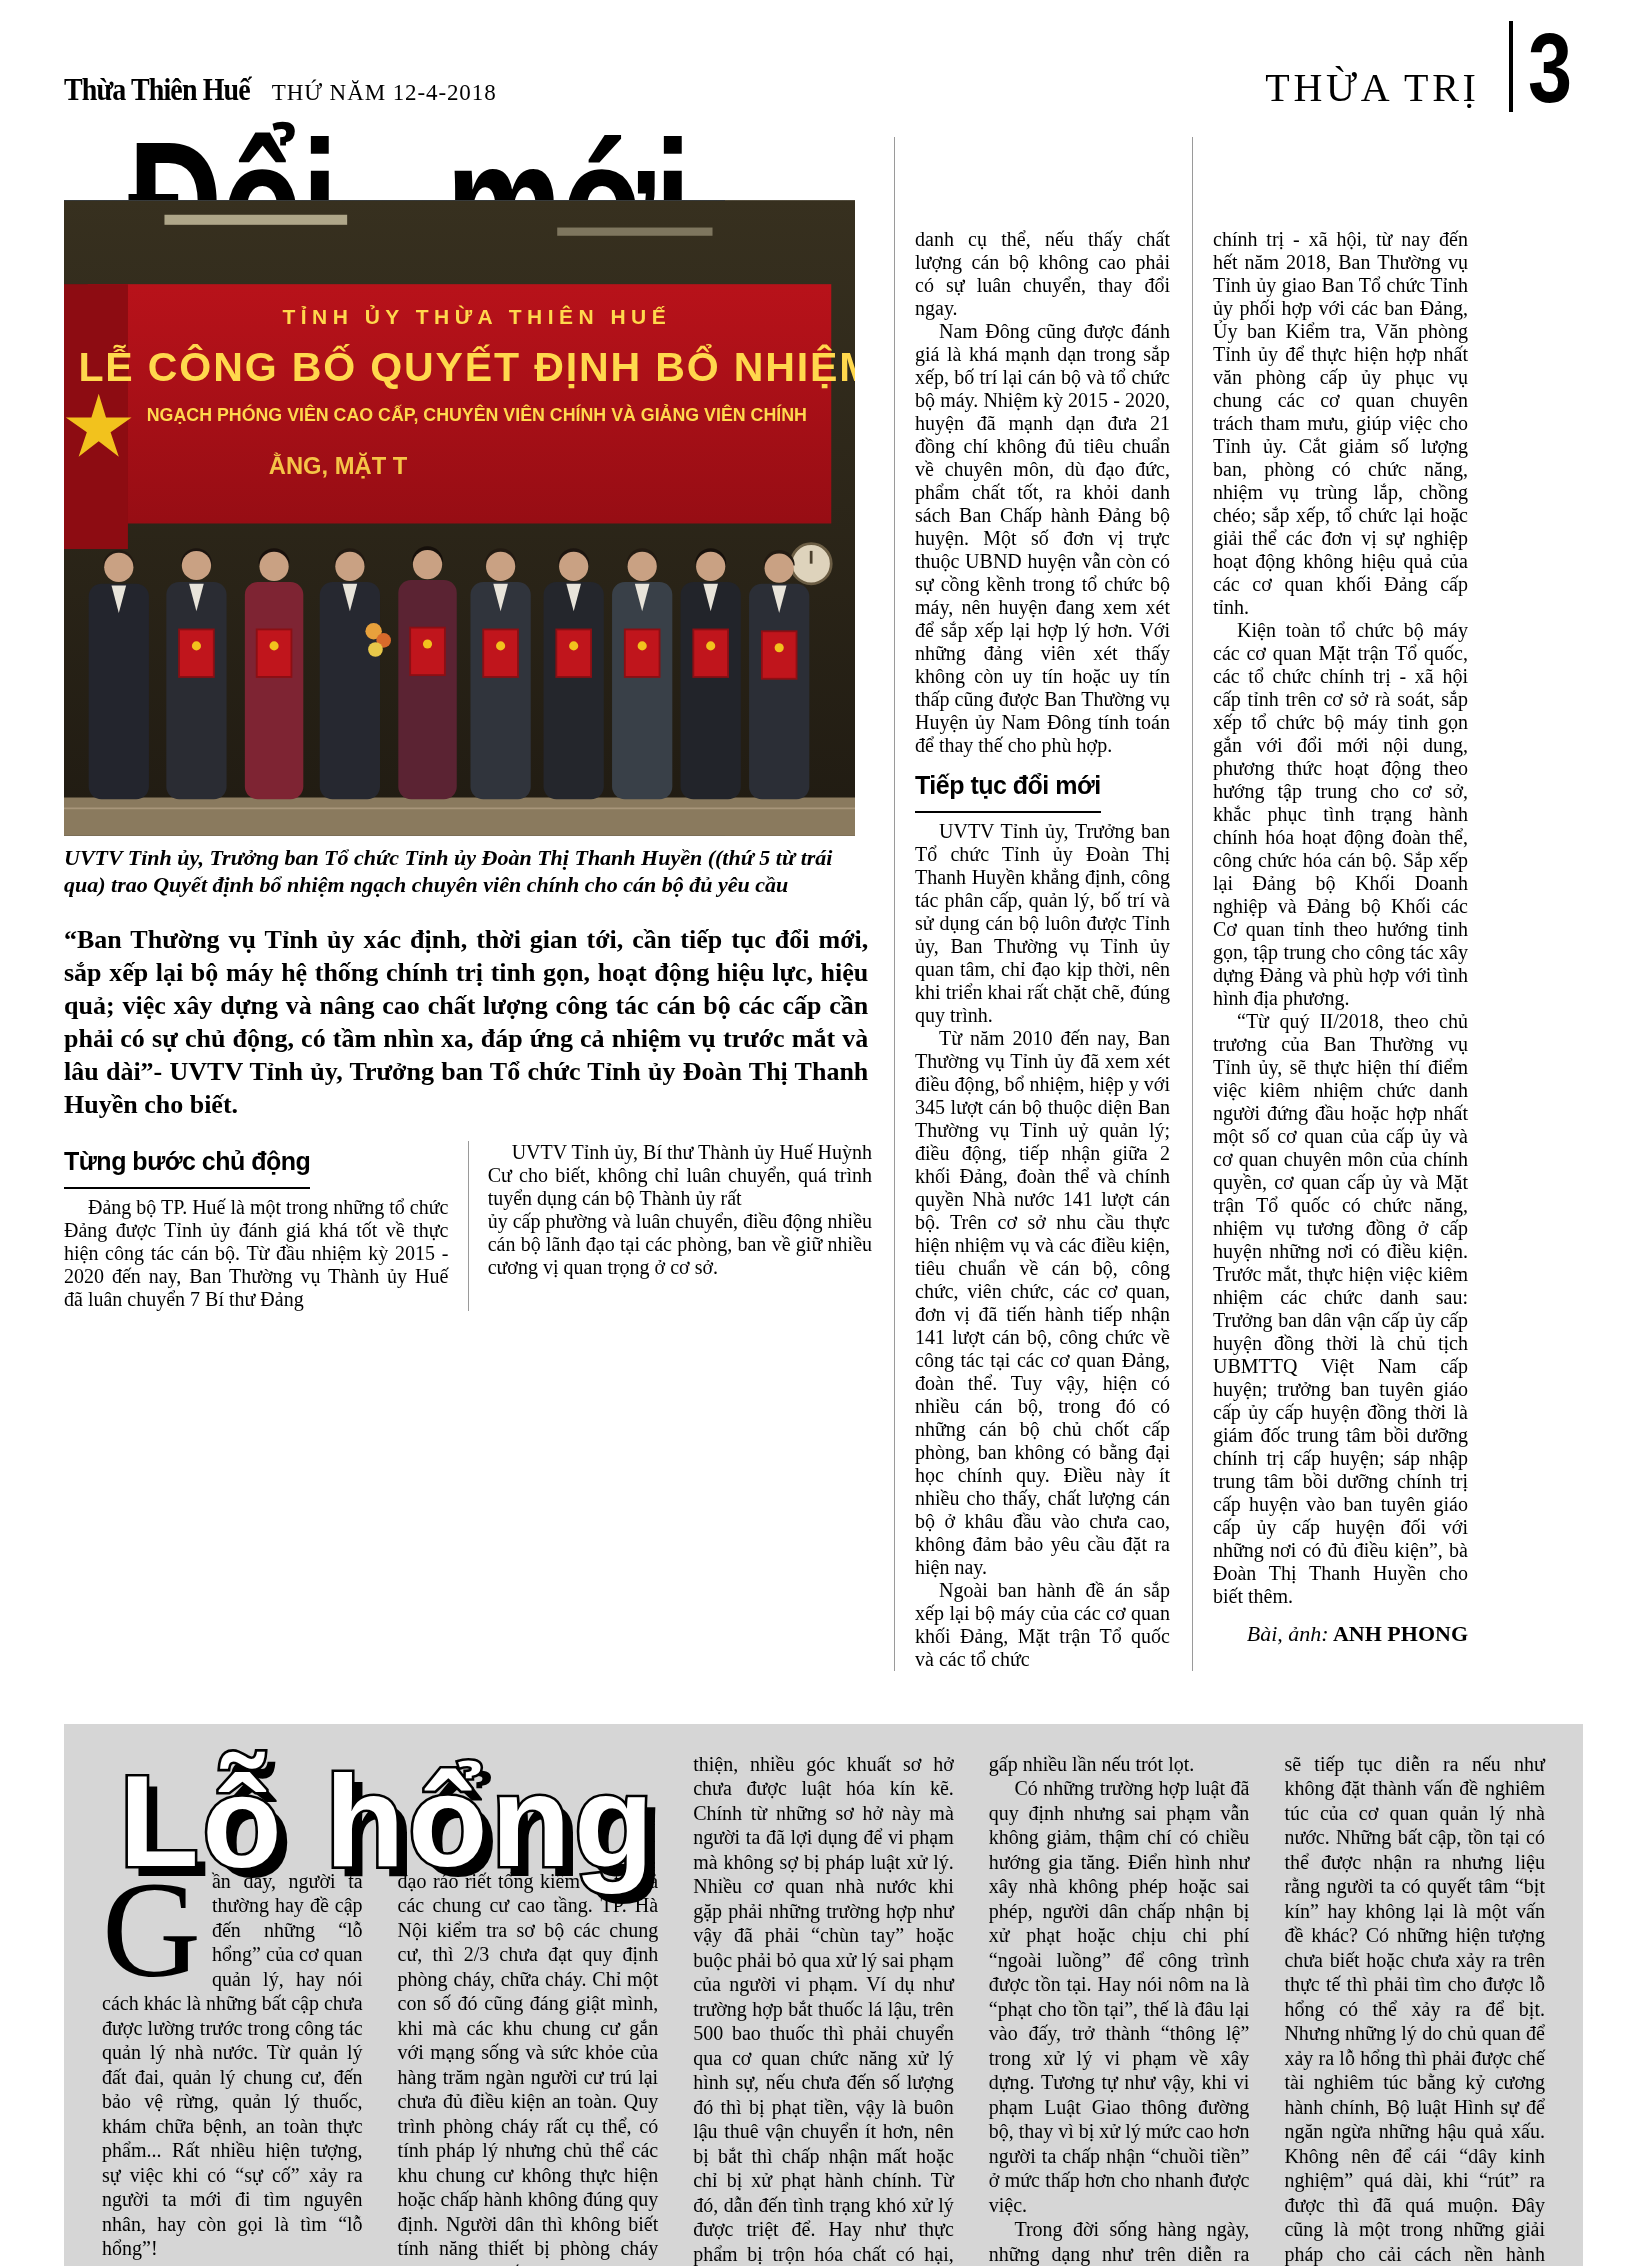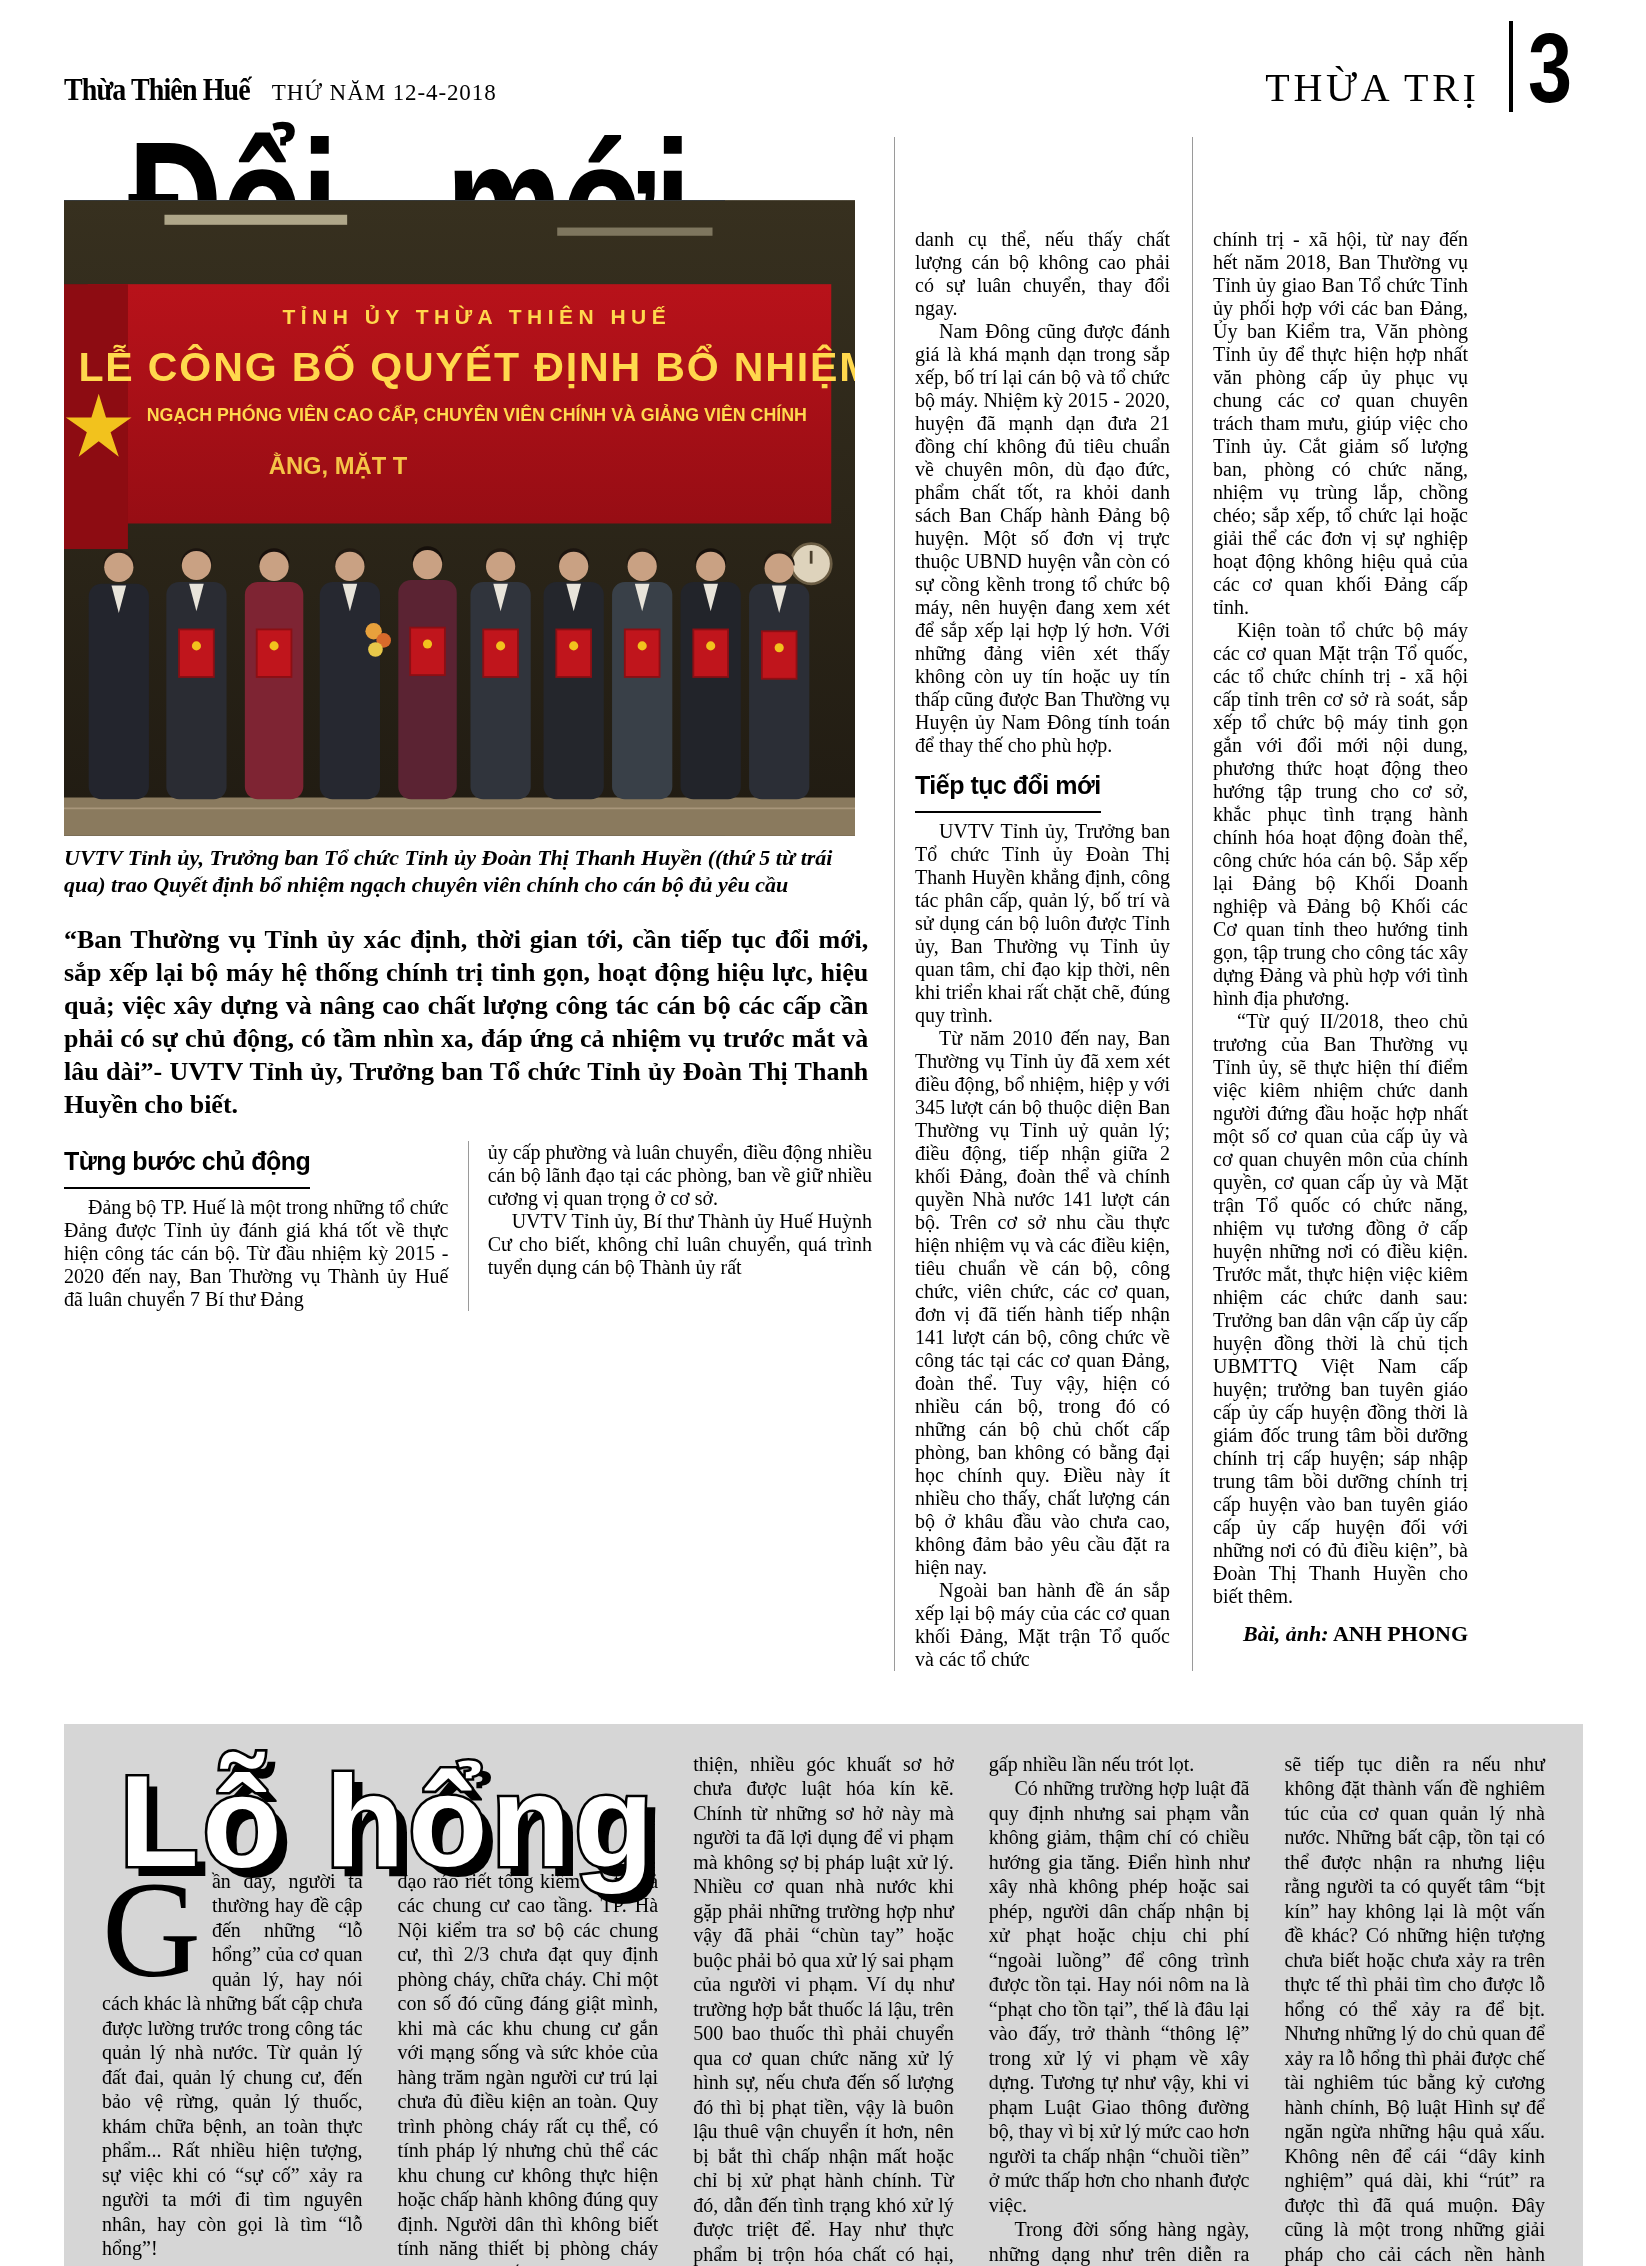--- a/index.html
+++ b/index.html
@@ -51,21 +51,21 @@
   .tri-col + .tri-col { margin-left:20px; border-left:0.9px solid #9a9a9a; padding-left:18.3px; }
 
   .para { font-size:20px; line-height:23px; text-align:justify; margin:0; text-indent:24px; }
   .para.cont { text-indent:0; }
   .kicker { font-family:"Liberation Sans", sans-serif; font-weight:bold; font-size:25px;
             display:inline-block; border-bottom:2.7px solid #000; padding-bottom:13px;
             margin:7.3px 0 7.3px 0; line-height:1.05; letter-spacing:-0.5px; }
   .ncol .kicker { margin-top:14.6px; }
 
   .byline { text-align:right; font-size:22px; margin:12.8px 0 0 0; text-indent:0; }
-  .byline-prefix { font-style:italic; font-weight:bold;text-align:center; }
+  .byline-prefix { font-style:italic; font-weight:normal;text-align:center; }
   .byline-name { font-weight:bold; }
 
   
   .bottom { margin:53px 0 0 0; background:#d6d6d6; padding:27.4px 38px 48px 38px;
             position:relative; display:flex; }
   .bcol { flex:1; }
   .bcol + .bcol { margin-left:35px; }
   .bcol .para { font-size:20px; line-height:24.5px; text-indent:25.6px; }
   .bcol .para.cont { text-indent:0; }
   .bcol-pad { padding-top:117px; }
@@ -209,22 +209,22 @@
         </svg>
       </div>
 
       <div class="caption">UVTV Tỉnh ủy, Trưởng ban Tổ chức Tỉnh ủy Đoàn Thị Thanh Huyền ((thứ 5 từ trái qua) trao Quyết định bổ nhiệm ngạch chuyên viên chính cho cán bộ đủ yêu cầu</div>
 
       <div class="lead-quote">“Ban Thường vụ Tỉnh ủy xác định, thời gian tới, cần tiếp tục đổi mới, sắp xếp lại bộ máy hệ thống chính trị tinh gọn, hoạt động hiệu lực, hiệu quả; việc xây dựng và nâng cao chất lượng công tác cán bộ các cấp cần phải có sự chủ động, có tầm nhìn xa, đáp ứng cả nhiệm vụ trước mắt và lâu dài”- UVTV Tỉnh ủy, Trưởng ban Tổ chức Tỉnh ủy Đoàn Thị Thanh Huyền cho biết.</div>
 
       <div class="tri-row">
         <div class="tri-col"><h3 class="kicker">Từng bước chủ động</h3><br><p class="para">Đảng bộ TP. Huế là một trong những tổ chức Đảng được Tỉnh ủy đánh giá khá tốt về thực hiện công tác cán bộ. Từ đầu nhiệm kỳ 2015 - 2020 đến nay, Ban Thường vụ Thành ủy Huế đã luân chuyển 7 Bí thư Đảng</p></div>
         <div class="tri-col">
+            <p class="para">UVTV Tỉnh ủy, Bí thư Thành ủy Huế Huỳnh Cư cho biết, không chỉ luân chuyển, quá trình tuyển dụng cán bộ Thành ủy rất</p>
             <p class="para cont">ủy cấp phường và luân chuyển, điều động nhiều cán bộ lãnh đạo tại các phòng, ban về giữ nhiều cương vị quan trọng ở cơ sở.</p>
-            <p class="para">UVTV Tỉnh ủy, Bí thư Thành ủy Huế Huỳnh Cư cho biết, không chỉ luân chuyển, quá trình tuyển dụng cán bộ Thành ủy rất</p>
           </div>
       </div>
     </div>
 
     <div class="ncol"><p class="para cont">danh cụ thể, nếu thấy chất lượng cán bộ không cao phải có sự luân chuyển, thay đổi ngay.</p><p class="para">Nam Đông cũng được đánh giá là khá mạnh dạn trong sắp xếp, bố trí lại cán bộ và tổ chức bộ máy. Nhiệm kỳ 2015 - 2020, huyện đã mạnh dạn đưa 21 đồng chí không đủ tiêu chuẩn về chuyên môn, dù đạo đức, phẩm chất tốt, ra khỏi danh sách Ban Chấp hành Đảng bộ huyện. Một số đơn vị trực thuộc UBND huyện vẫn còn có sự cồng kềnh trong tổ chức bộ máy, nên huyện đang xem xét để sắp xếp lại hợp lý hơn. Với những đảng viên xét thấy không còn uy tín hoặc uy tín thấp cũng được Ban Thường vụ Huyện ủy Nam Đông tính toán để thay thế cho phù hợp.</p><h3 class="kicker">Tiếp tục đổi mới</h3><br><p class="para">UVTV Tỉnh ủy, Trưởng ban Tổ chức Tỉnh ủy Đoàn Thị Thanh Huyền khẳng định, công tác phân cấp, quản lý, bố trí và sử dụng cán bộ luôn được Tỉnh ủy, Ban Thường vụ Tỉnh ủy quan tâm, chỉ đạo kịp thời, nên khi triển khai rất chặt chẽ, đúng quy trình.</p><p class="para">Từ năm 2010 đến nay, Ban Thường vụ Tỉnh ủy đã xem xét điều động, bổ nhiệm, hiệp y với 345 lượt cán bộ thuộc diện Ban Thường vụ Tỉnh uỷ quản lý; điều động, tiếp nhận giữa 2 khối Đảng, đoàn thể và chính quyền Nhà nước 141 lượt cán bộ. Trên cơ sở nhu cầu thực hiện nhiệm vụ và các điều kiện, tiêu chuẩn về cán bộ, công chức, viên chức, các cơ quan, đơn vị đã tiến hành tiếp nhận 141 lượt cán bộ, công chức về công tác tại các cơ quan Đảng, đoàn thể. Tuy vậy, hiện có nhiều cán bộ, trong đó có những cán bộ chủ chốt cấp phòng, ban không có bằng đại học chính quy. Điều này ít nhiều cho thấy, chất lượng cán bộ ở khâu đầu vào chưa cao, không đảm bảo yêu cầu đặt ra hiện nay.</p><p class="para">Ngoài ban hành đề án sắp xếp lại bộ máy của các cơ quan khối Đảng, Mặt trận Tổ quốc và các tổ chức</p></div>
     <div class="ncol">
         <p class="para cont">chính trị - xã hội, từ nay đến hết năm 2018, Ban Thường vụ Tỉnh ủy giao Ban Tổ chức Tỉnh ủy phối hợp với các ban Đảng, Ủy ban Kiểm tra, Văn phòng Tỉnh ủy để thực hiện hợp nhất văn phòng cấp ủy phục vụ chung các cơ quan chuyên trách tham mưu, giúp việc cho Tỉnh ủy. Cắt giảm số lượng ban, phòng có chức năng, nhiệm vụ trùng lắp, chồng chéo; sắp xếp, tổ chức lại hoặc giải thể các đơn vị sự nghiệp hoạt động không hiệu quả của các cơ quan khối Đảng cấp tỉnh.</p>
         <p class="para">Kiện toàn tổ chức bộ máy các cơ quan Mặt trận Tổ quốc, các tổ chức chính trị - xã hội cấp tỉnh trên cơ sở rà soát, sắp xếp tổ chức bộ máy tinh gọn gắn với đổi mới nội dung, phương thức hoạt động theo hướng tập trung cho cơ sở, khắc phục tình trạng hành chính hóa hoạt động đoàn thể, công chức hóa cán bộ. Sắp xếp lại Đảng bộ Khối Doanh nghiệp và Đảng bộ Khối các Cơ quan tỉnh theo hướng tinh gọn, tập trung cho công tác xây dựng Đảng và phù hợp với tình hình địa phương.</p>
         <p class="para">“Từ quý II/2018, theo chủ trương của Ban Thường vụ Tỉnh ủy, sẽ thực hiện thí điểm việc kiêm nhiệm chức danh người đứng đầu hoặc hợp nhất một số cơ quan của cấp ủy và cơ quan chuyên môn của chính quyền, cơ quan cấp ủy và Mặt trận Tổ quốc có chức năng, nhiệm vụ tương đồng ở cấp huyện những nơi có điều kiện. Trước mắt, thực hiện việc kiêm nhiệm các chức danh sau: Trưởng ban dân vận cấp ủy cấp huyện đồng thời là chủ tịch UBMTTQ Việt Nam cấp huyện; trưởng ban tuyên giáo cấp ủy cấp huyện đồng thời là giám đốc trung tâm bồi dưỡng chính trị cấp huyện; sáp nhập trung tâm bồi dưỡng chính trị cấp huyện vào ban tuyên giáo cấp ủy cấp huyện đối với những nơi có đủ điều kiện”, bà Đoàn Thị Thanh Huyền cho biết thêm.</p>
         <p class="byline"><span class="byline-prefix">Bài, ảnh:</span><span class="byline-name"> ANH PHONG</span></p>

